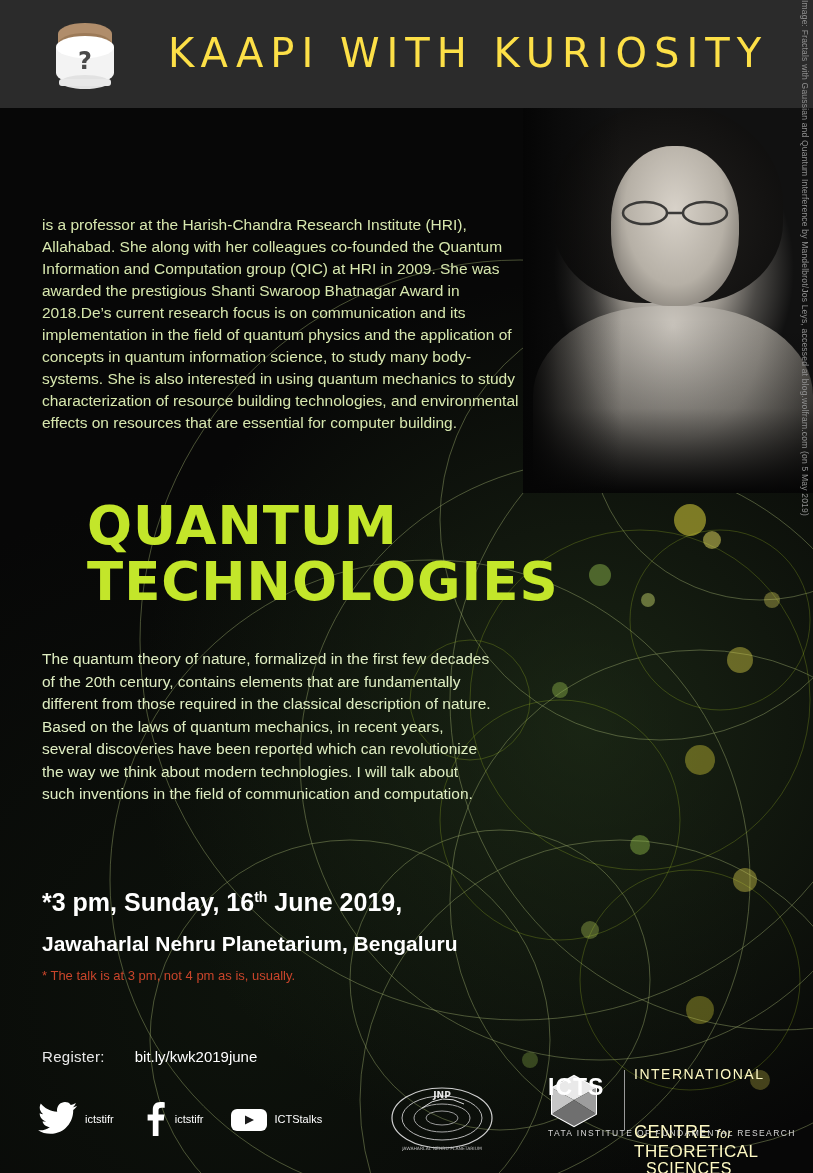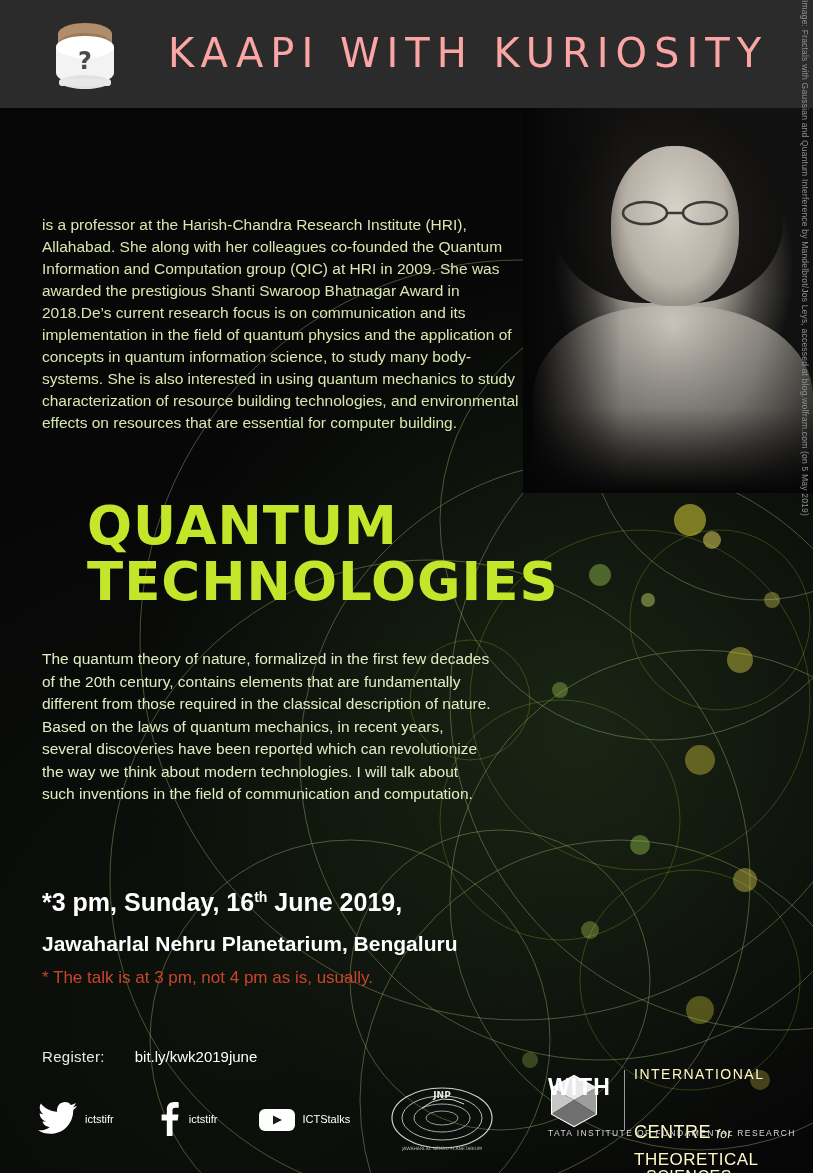--- a/index.html
+++ b/index.html
@@ -8,21 +8,21 @@
 
   
   .bg{position:absolute;inset:0;background:
       radial-gradient(circle at 72% 62%, rgba(40,60,30,.55) 0%, rgba(5,5,5,0) 48%),
       radial-gradient(circle at 30% 85%, rgba(25,40,20,.35) 0%, rgba(5,5,5,0) 45%),
       #070707;}
   .bgsvg{position:absolute;inset:0;width:813px;height:1173px;}
 
   
   .header{position:absolute;left:0;top:0;width:813px;height:108px;background:#2b2b2b;}
-  .header-title{position:absolute;left:168px;top:30px;color:#fca5a5;font-size:40px;letter-spacing:7px;
+  .header-title{position:absolute;left:168px;top:30px;color:#fde047;font-size:40px;letter-spacing:7px;
       font-family:"DejaVu Sans",sans-serif;font-weight:400;}
   .logo{position:absolute;left:38px;top:17px;width:94px;height:76px;}
 
   
   .photo{position:absolute;right:0;top:108px;width:290px;height:385px;overflow:hidden;}
   .photo .ph-bg{position:absolute;inset:0;
       background:
         radial-gradient(ellipse 120px 150px at 52% 42%, #cfcac4 0%, #9d9890 42%, #4a4845 70%, #111 100%),
         linear-gradient(180deg,#202020 0%,#0b0b0b 100%);}
   .photo .ph-hair{position:absolute;left:30px;top:-5px;width:230px;height:200px;border-radius:50% 50% 40% 40%;
@@ -46,45 +46,45 @@
       font-family:"DejaVu Sans",sans-serif;font-weight:700;font-size:53px;line-height:56px;letter-spacing:1px;margin-left:43px;}
 
   .talk-abstract{position:absolute;left:42px;top:648px;width:450px;color:#dfeec2;font-size:15.5px;
       line-height:22.5px;}
 
   .when{position:absolute;left:42px;top:888px;color:#ffffff;font-size:25px;font-weight:700;
       font-family:"Liberation Sans",sans-serif;text-align:right;}
   .when .ast{color:#ffffff;}
   .when sup{font-size:14px;}
   .where{position:absolute;left:42px;top:932px;color:#ffffff;font-size:21px;font-weight:700;}
-  .note{position:absolute;left:42px;top:968px;color:#c9452b;font-size:17px;}
+  .note{position:absolute;left:42px;top:968px;color:#c9452b;font-size:13px;}
 
   .register{position:absolute;left:42px;top:1048px;color:#e8e8e8;font-size:15px;}
   .register .lbl{letter-spacing:.3px;}
   .register .lnk{margin-left:30px;color:#ffffff;}
 
   
-  .socials{position:absolute;left:38px;top:1098px;height:42px;display:flex;align-items:center;gap:20px;}
+  .socials{position:absolute;left:38px;top:1098px;height:42px;display:flex;align-items:center;gap:6px;}
   .soc{display:flex;align-items:center;gap:7px;margin-right:22px;}
   .soc .hnd{color:#ffffff;font-size:11px;}
 
   
   .credit{position:absolute;right:3px;top:470px;width:470px;color:#8f8f8f;font-size:8.5px;
       transform:rotate(90deg);transform-origin:right top;text-align:left;white-space:nowrap;
       letter-spacing:.2px;}
 
   
   .jnp-logo{position:absolute;left:388px;top:1076px;width:108px;height:78px;}
   .icts-logo{position:absolute;left:548px;top:1068px;width:240px;height:78px;color:#fff;}
   .icts-name{position:absolute;left:548px;top:1074px;color:#ffffff;font-size:23px;font-weight:700;letter-spacing:1px;}
   .icts-right{position:absolute;left:634px;top:1066px;color:#fef9c3;line-height:17px;}
   .icts-right .l1{font-size:14px;letter-spacing:1.5px;}
   .icts-right .l2{font-size:18px;letter-spacing:.5px;margin-top:41px;}
   .icts-right .l2 em{font-size:12px;font-style:italic;}
-  .icts-right .l3{font-size:17px;letter-spacing:.5px;margin-top:8px;}
+  .icts-right .l3{font-size:17px;letter-spacing:.5px;}
   .icts-right .l4{font-size:16px;letter-spacing:.5px;margin-left:12px;}
   .icts-tifr{position:absolute;left:548px;top:1128px;color:#d8d8d8;font-size:8.5px;letter-spacing:1.4px;}
   .icts-divider{position:absolute;left:624px;top:1070px;width:1px;height:60px;background:#9a9a9a;}
 </style>
 </head>
 <body>
 
 <div class="poster">
 
   <div class="bg"></div>
@@ -209,21 +209,21 @@
 
   <svg class="icts-logo" viewBox="0 0 240 78">
     <g transform="translate(0,6)">
       <polygon points="26,2 48,14 48,40 26,52 4,40 4,14" fill="none" stroke="#ffffff" stroke-width="2"></polygon>
       <polygon points="26,2 48,14 26,26 4,14" fill="#e9e9e9"></polygon>
       <polygon points="26,26 48,14 48,40" fill="#9d9d9d"></polygon>
       <polygon points="26,26 4,14 4,40" fill="#c6c6c6"></polygon>
       <polygon points="26,26 4,40 26,52 48,40" fill="#6f6f6f"></polygon>
     </g>
   </svg>
-  <div class="icts-name">WITH</div>
+  <div class="icts-name">ICTS</div>
   <div class="icts-divider"></div>
   <div class="icts-right">
     <div class="l1">INTERNATIONAL</div>
     <div class="l2"><span>CENTRE</span> <em>for</em></div>
     <div class="l3">THEORETICAL</div>
     <div class="l4">SCIENCES</div>
   </div>
   <div class="icts-tifr">TATA INSTITUTE OF FUNDAMENTAL RESEARCH</div>
 
 </div>

